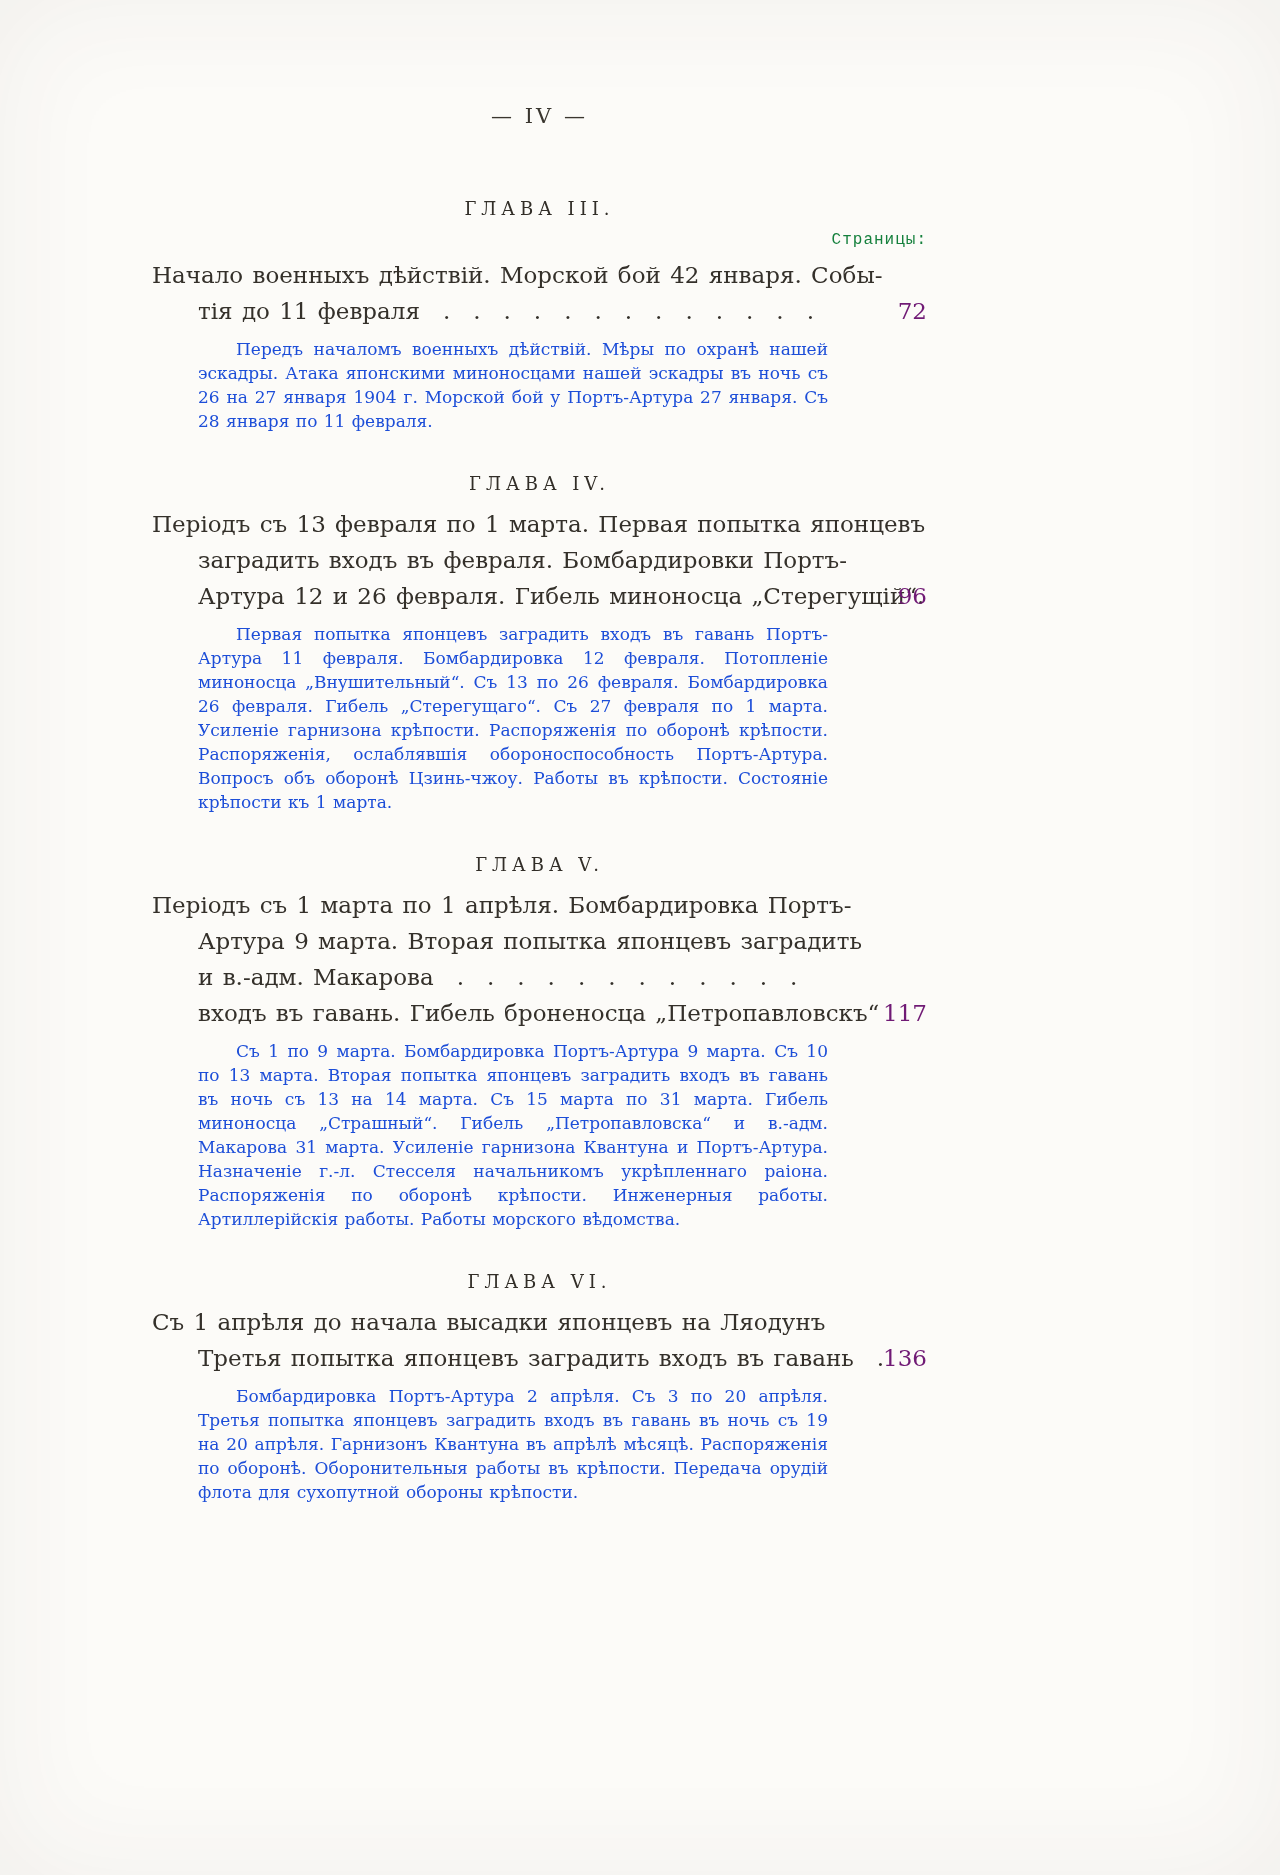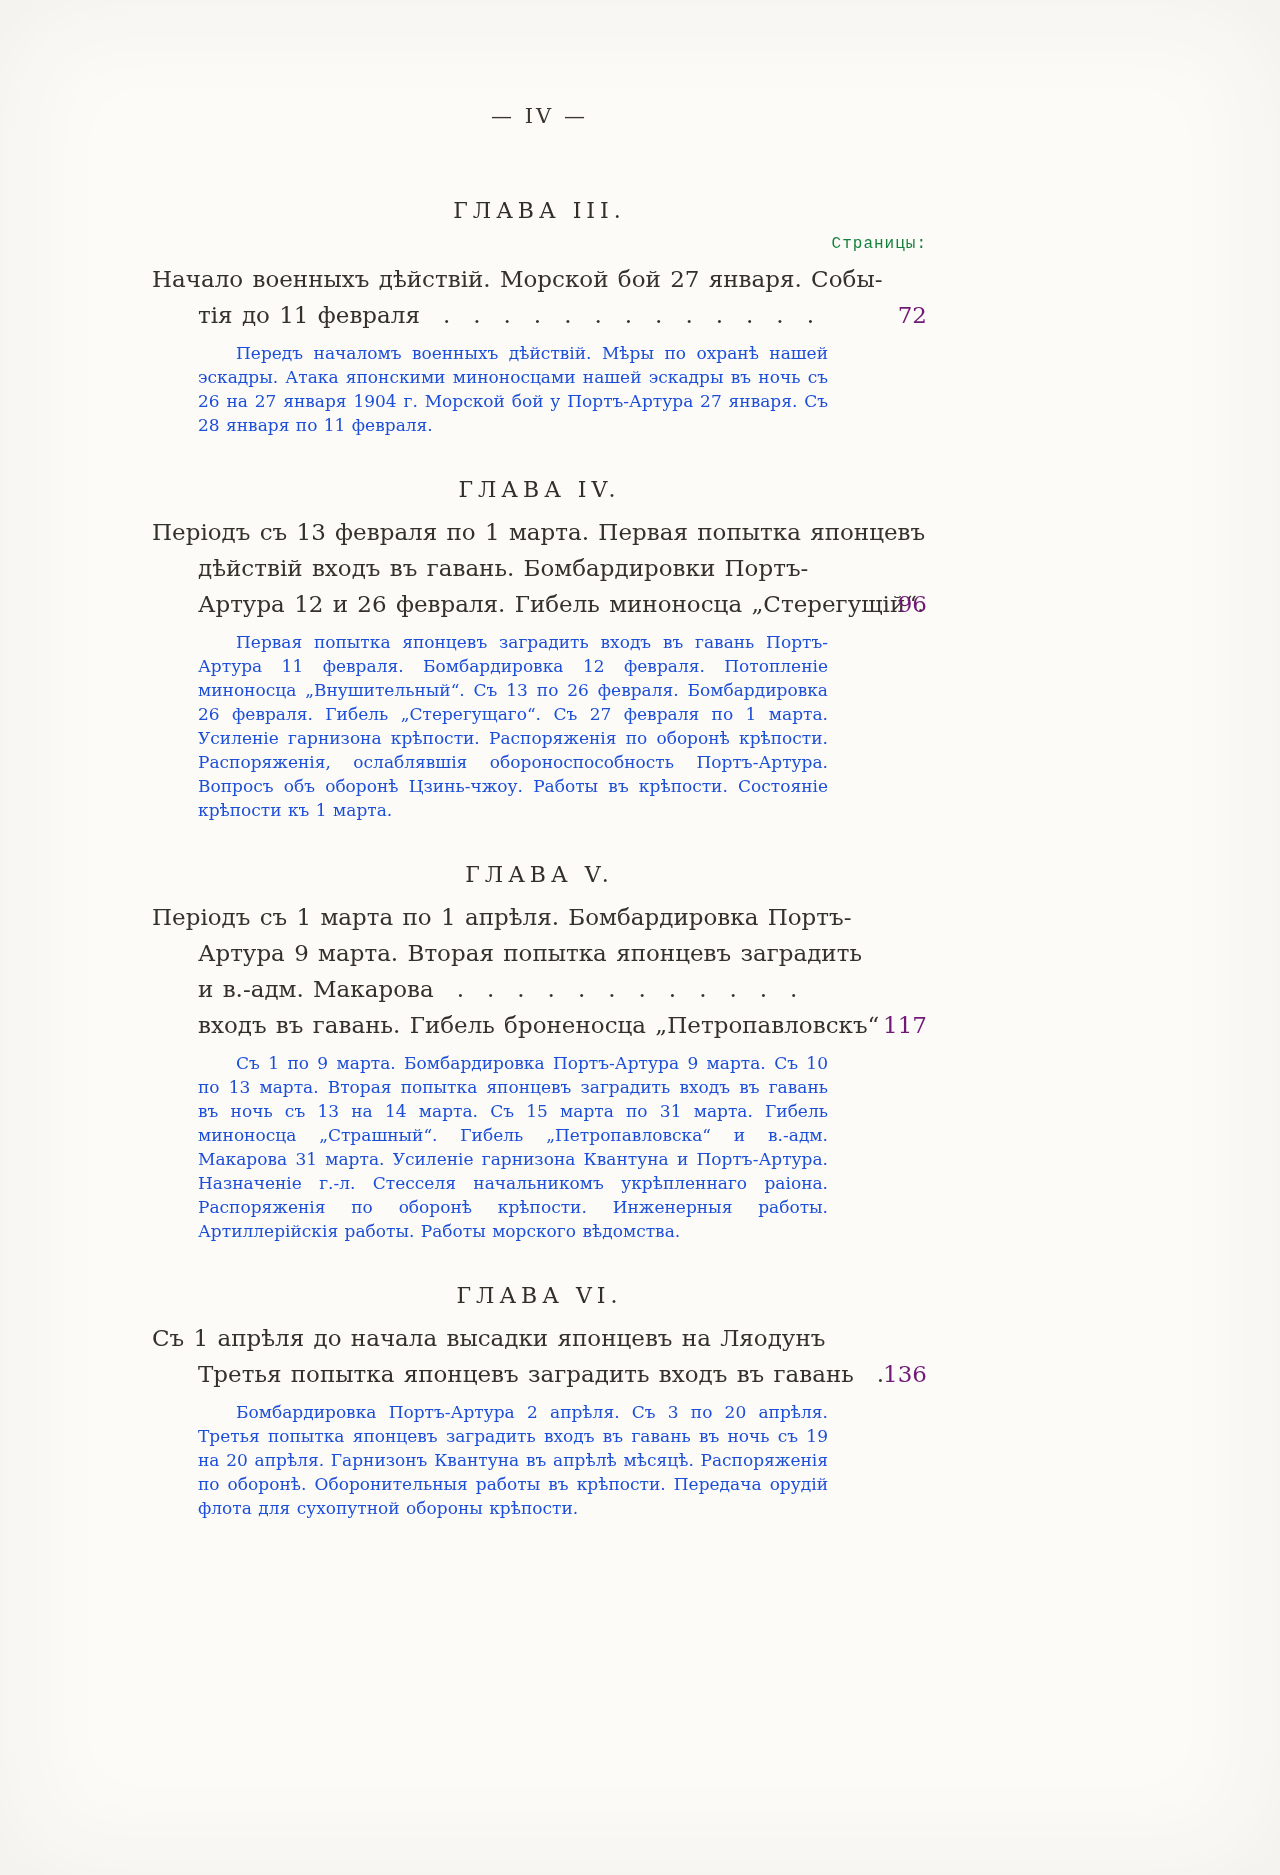--- a/index.html
+++ b/index.html
@@ -27,21 +27,21 @@
   .folio {
     padding-top: 104px;
     text-align: center;
     font-size: 21px;
     letter-spacing: 3px;
     color: #3a362f;
   }
   .chapter-heading {
     margin: 40px 0 12px 0;
     text-align: center;
-    font-size: 22px;
+    font-size: 18px;
     font-weight: 400;
     letter-spacing: 5px;
     color: #322e28;
   }
   .chapter-first .chapter-heading {
     margin-top: 70px;
   }
   .pages-label {
     margin: 2px 0 8px 0;
     text-align: right;
@@ -83,32 +83,32 @@
 
 <div class="scan-page">
   <div class="content">
 
     <div class="folio">— IV —</div>
 
     <section class="chapter chapter-first">
       <h2 class="chapter-heading">ГЛАВА III.</h2>
       <div class="pages-label">Страницы:</div>
       <div class="entry">
-        <div class="entry-line first">Начало военныхъ дѣйствій. Морской бой 27 января. Собы-</div>
+        <div class="entry-line first">Начало военныхъ дѣйствій. Морской бой 42 января. Собы-</div>
         <div class="entry-line">тія до 11 февраля . . . . . . . . . . . . .</div>
         <span class="page-num">72</span>
       </div>
       <p class="summary">Передъ началомъ военныхъ дѣйствій. Мѣры по охранѣ нашей эскадры. Атака японскими миноносцами нашей эскадры въ ночь съ 26 на 27 января 1904 г. Морской бой у Портъ-Артура 27 января. Съ 28 января по 11 февраля.</p>
     </section>
 
     <section class="chapter">
       <h2 class="chapter-heading">ГЛАВА IV.</h2>
       <div class="entry">
         <div class="entry-line first">Періодъ съ 13 февраля по 1 марта. Первая попытка японцевъ</div>
-        <div class="entry-line">дѣйствій входъ въ гавань. Бомбардировки Портъ-</div>
+        <div class="entry-line">заградить входъ въ февраля. Бомбардировки Портъ-</div>
         <div class="entry-line">Артура 12 и 26 февраля. Гибель миноносца „Стерегущій“.</div>
         <span class="page-num">96</span>
       </div>
       <p class="summary">Первая попытка японцевъ заградить входъ въ гавань Портъ-Артура 11 февраля. Бомбардировка 12 февраля. Потопленіе миноносца „Внушительный“. Съ 13 по 26 февраля. Бомбардировка 26 февраля. Гибель „Стерегущаго“. Съ 27 февраля по 1 марта. Усиленіе гарнизона крѣпости. Распоряженія по оборонѣ крѣпости. Распоряженія, ослаблявшія обороноспособность Портъ-Артура. Вопросъ объ оборонѣ Цзинь-чжоу. Работы въ крѣпости. Состояніе крѣпости къ 1 марта.</p>
     </section>
 
     <section class="chapter">
       <h2 class="chapter-heading">ГЛАВА V.</h2>
       <div class="entry">
         <div class="entry-line first">Періодъ съ 1 марта по 1 апрѣля. Бомбардировка Портъ-</div>

